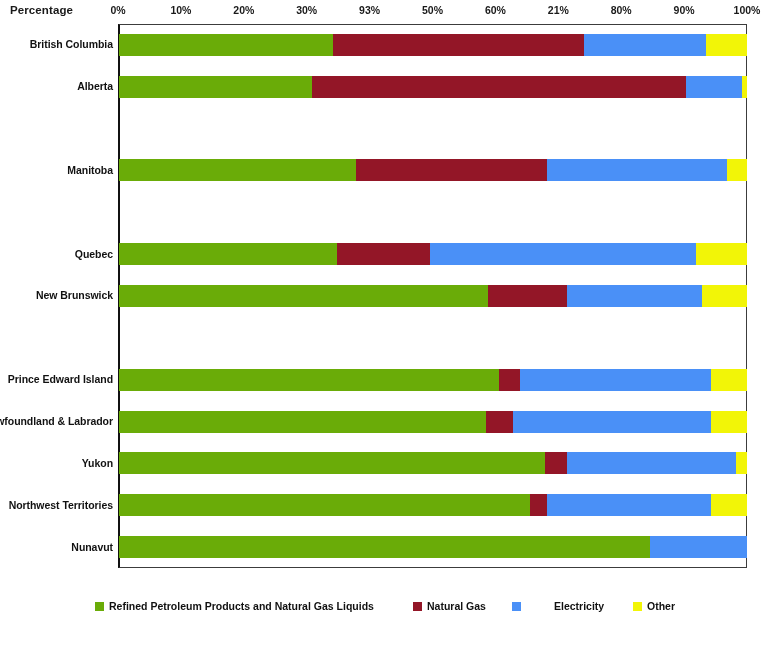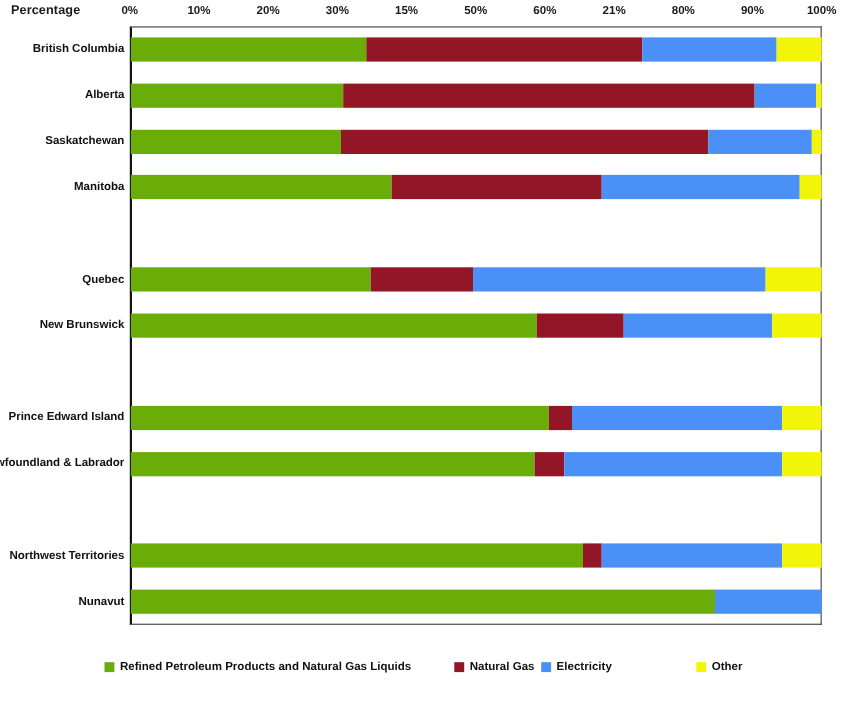--- a/index.html
+++ b/index.html
@@ -115,21 +115,21 @@
 
 <div id="chart-root">
 
   <div class="axis-caption">Percentage</div>
 
   <div class="xaxis-labels" id="xaxis-labels">
       <span class="xtick" style="left: 0%;">0%</span>
       <span class="xtick" style="left: 10%;">10%</span>
       <span class="xtick" style="left: 20%;">20%</span>
       <span class="xtick" style="left: 30%;">30%</span>
-      <span class="xtick" style="left: 40%;">15%</span>
+      <span class="xtick" style="left: 40%;">93%</span>
       <span class="xtick" style="left: 50%;">50%</span>
       <span class="xtick" style="left: 60%;">60%</span>
       <span class="xtick" style="left: 70%;">21%</span>
       <span class="xtick" style="left: 80%;">80%</span>
       <span class="xtick" style="left: 90%;">90%</span>
       <span class="xtick" style="left: 100%;">100%</span>
     </div>
 
   <div class="plot-frame"></div>
 
@@ -145,29 +145,20 @@
       </div>
       <div class="cat-row" style="top: 41.8462px; height: 41.8462px;">
         <div class="cat-label" style="top: 14.4231px;">Alberta</div>
         <div class="bar-track" style="top: 9.92308px; height: 22px;">
           <div class="seg" style="background: rgb(106, 172, 8); width: 30.7%;"></div>
           <div class="seg" style="background: rgb(147, 22, 39); width: 59.6%;"></div>
           <div class="seg" style="background: rgb(74, 144, 247); width: 8.9%;"></div>
           <div class="seg" style="background: rgb(242, 245, 7); width: 0.8%;"></div>
         </div>
       </div>
-      <div class="cat-row" style="top: 83.6923px; height: 41.8462px;">
-        <div class="cat-label" style="top: 14.4231px;">Saskatchewan</div>
-        <div class="bar-track" style="top: 9.92308px; height: 22px;">
-          <div class="seg" style="background: rgb(106, 172, 8); width: 30.4%;"></div>
-          <div class="seg" style="background: rgb(147, 22, 39); width: 53.2%;"></div>
-          <div class="seg" style="background: rgb(74, 144, 247); width: 15%;"></div>
-          <div class="seg" style="background: rgb(242, 245, 7); width: 1.4%;"></div>
-        </div>
-      </div>
       <div class="cat-row" style="top: 125.538px; height: 41.8462px;">
         <div class="cat-label" style="top: 14.4231px;">Manitoba</div>
         <div class="bar-track" style="top: 9.92308px; height: 22px;">
           <div class="seg" style="background: rgb(106, 172, 8); width: 37.7%;"></div>
           <div class="seg" style="background: rgb(147, 22, 39); width: 30.5%;"></div>
           <div class="seg" style="background: rgb(74, 144, 247); width: 28.6%;"></div>
           <div class="seg" style="background: rgb(242, 245, 7); width: 3.2%;"></div>
         </div>
       </div>
       <div class="cat-row" style="top: 209.231px; height: 41.8462px;">
@@ -199,20 +190,29 @@
       </div>
       <div class="cat-row" style="top: 376.615px; height: 41.8462px;">
         <div class="cat-label" style="top: 14.4231px;">Newfoundland &amp; Labrador</div>
         <div class="bar-track" style="top: 9.92308px; height: 22px;">
           <div class="seg" style="background: rgb(106, 172, 8); width: 58.5%;"></div>
           <div class="seg" style="background: rgb(147, 22, 39); width: 4.2%;"></div>
           <div class="seg" style="background: rgb(74, 144, 247); width: 31.5%;"></div>
           <div class="seg" style="background: rgb(242, 245, 7); width: 5.8%;"></div>
         </div>
       </div>
+      <div class="cat-row" style="top: 418.462px; height: 41.8462px;">
+        <div class="cat-label" style="top: 14.4231px;">Yukon</div>
+        <div class="bar-track" style="top: 9.92308px; height: 22px;">
+          <div class="seg" style="background: rgb(106, 172, 8); width: 67.8%;"></div>
+          <div class="seg" style="background: rgb(147, 22, 39); width: 3.6%;"></div>
+          <div class="seg" style="background: rgb(74, 144, 247); width: 26.8%;"></div>
+          <div class="seg" style="background: rgb(242, 245, 7); width: 1.8%;"></div>
+        </div>
+      </div>
       <div class="cat-row" style="top: 460.308px; height: 41.8462px;">
         <div class="cat-label" style="top: 14.4231px;">Northwest Territories</div>
         <div class="bar-track" style="top: 9.92308px; height: 22px;">
           <div class="seg" style="background: rgb(106, 172, 8); width: 65.4%;"></div>
           <div class="seg" style="background: rgb(147, 22, 39); width: 2.7%;"></div>
           <div class="seg" style="background: rgb(74, 144, 247); width: 26.2%;"></div>
           <div class="seg" style="background: rgb(242, 245, 7); width: 5.7%;"></div>
         </div>
       </div>
       <div class="cat-row" style="top: 502.154px; height: 41.8462px;">
@@ -226,21 +226,21 @@
 
   <div class="legend" id="legend">
       <div class="legend-item" style="left: 95px;">
         <span class="legend-swatch" style="background: rgb(106, 172, 8);"></span>
         <span class="legend-text">Refined Petroleum Products and Natural Gas Liquids</span>
       </div>
       <div class="legend-item" style="left: 401px; padding-left: 12px;">
         <span class="legend-swatch" style="background: rgb(147, 22, 39);"></span>
         <span class="legend-text">Natural Gas</span>
       </div>
-      <div class="legend-item" style="left: 492px;">
+      <div class="legend-item" style="left: 512px; gap: 28px;">
         <span class="legend-swatch" style="background: rgb(74, 144, 247);"></span>
         <span class="legend-text">Electricity</span>
       </div>
       <div class="legend-item" style="left: 633px;">
         <span class="legend-swatch" style="background: rgb(242, 245, 7);"></span>
         <span class="legend-text">Other</span>
       </div>
     </div>
 
 </div>

